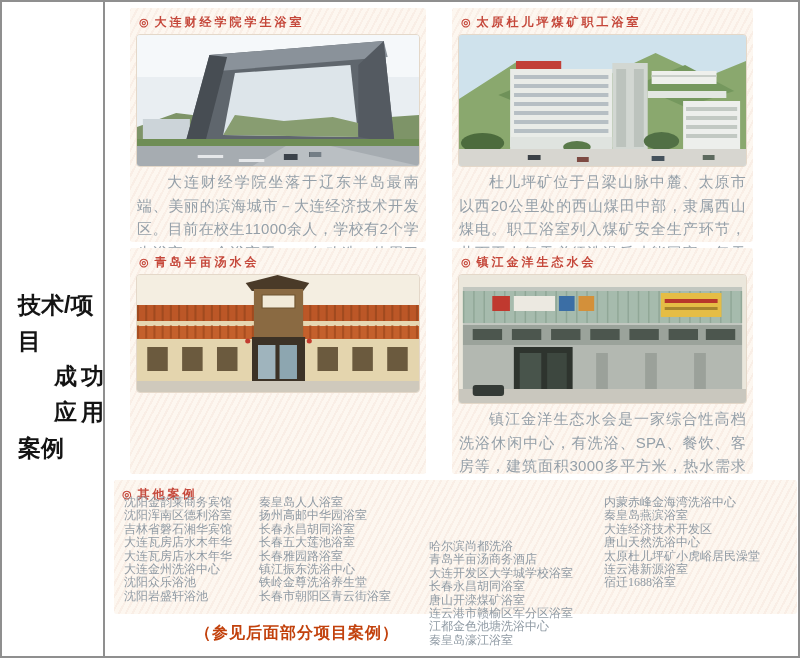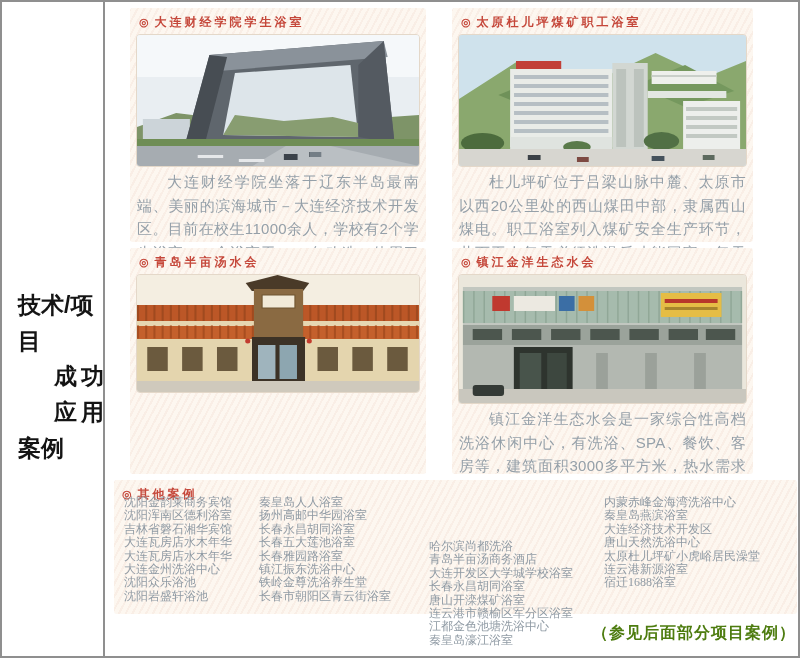--- a/index.html
+++ b/index.html
@@ -49,22 +49,22 @@
       #fdf7f0;
     border-radius:3px;padding:4px 0 0 0;
   }
   .others .case-title{margin-left:4px;}
   .others-col{position:absolute;top:16px;color:#8f9aa4;font-size:12px;line-height:13.4px;white-space:nowrap;font-family:Liberation Serif, serif;}
   .col0{left:10px;}
   .col1{left:145px;}
   .col2{left:315px;margin-top:44px;}
   .col3{left:490px;}
   .footer-note{
-    position:absolute;left:103px;right:2px;top:621px;text-align:right;padding-left:90px;
-    font-family:"Liberation Serif", serif;font-weight:bold;font-size:16px;color:#4d7c0f;
+    position:absolute;left:103px;right:2px;top:621px;text-align:left;padding-left:90px;
+    font-family:"Liberation Serif", serif;font-weight:bold;font-size:16px;color:#c2410c;
     letter-spacing:1px;
   }
 </style>
 </head>
 <body>
 
 <div class="page">
   <div class="v-divider"></div>
 
   <div class="sidebar-label">

